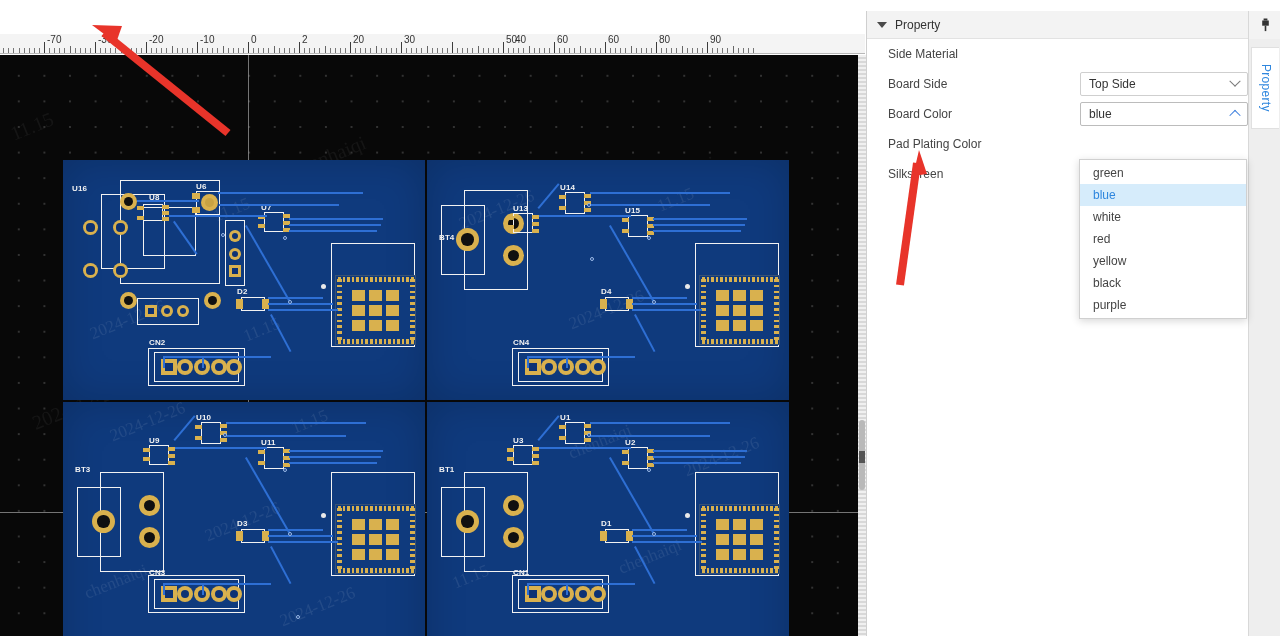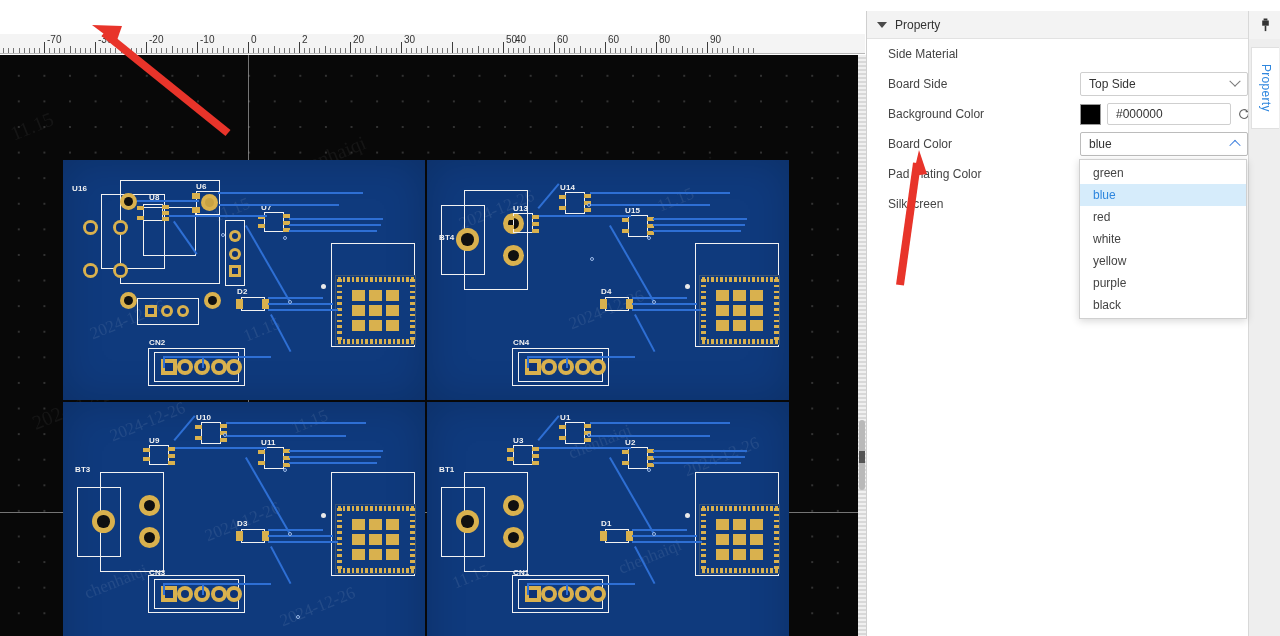--- a/index.html
+++ b/index.html
@@ -1048,33 +1048,20 @@
       <div class="prow" style="height:30px;">
         <span class="plabel">Board Side</span>
         <div class="ctl">
           <div class="select">
             <span>Top Side</span>
             <span class="chev"></span>
           </div>
         </div>
       </div>
 
-      <div class="prow" style="height:30px;">
-        <span class="plabel">Background Color</span>
-        <div class="ctl" style="display:flex; align-items:center; gap:6px;">
-          <div class="swatch" id="bg-swatch" style="background: rgb(0, 0, 0);"></div>
-          <input class="hexinput" id="bg-hex" readonly="" value="#000000" style="">
-          <span class="reset-icon">
-            <svg viewBox="0 0 16 16" width="14" height="14" fill="none" stroke="#666" stroke-width="1.3">
-              <path d="M13 8a5 5 0 1 1-1.6-3.6"></path>
-                <path d="M13 2.2V5.3H9.9"></path>
-            </svg>
-          </span>
-        </div>
-      </div>
 
       <div class="prow" style="height:30px;">
         <span class="plabel">Board Color</span>
         <div class="ctl">
           <div class="select open">
             <span>blue</span>
             <span class="chev up"></span>
           </div>
         </div>
       </div>
@@ -1086,25 +1073,25 @@
       <div class="prow" style="height:30px;">
         <span class="plabel">Silkscreen</span>
       </div>
 
     </div>
   </div>
 
   <div class="dropdown" id="board-color-dropdown">
       <div class="ditem">green</div>
       <div class="ditem sel">blue</div>
+      <div class="ditem">white</div>
       <div class="ditem">red</div>
-      <div class="ditem">white</div>
       <div class="ditem">yellow</div>
+      <div class="ditem">black</div>
       <div class="ditem">purple</div>
-      <div class="ditem">black</div>
     </div>
 
   <div class="vtab-col">
     <div class="pin-cell">
       <svg width="11" height="14" viewBox="0 0 11 14">
         <rect x="3.6" y="0.5" width="3.8" height="2" fill="#333"></rect>
         <rect x="2.2" y="2.5" width="6.6" height="5.2" fill="#333"></rect>
         <rect x="4.7" y="7.7" width="1.6" height="5.4" fill="#333"></rect>
       </svg>
     </div>

